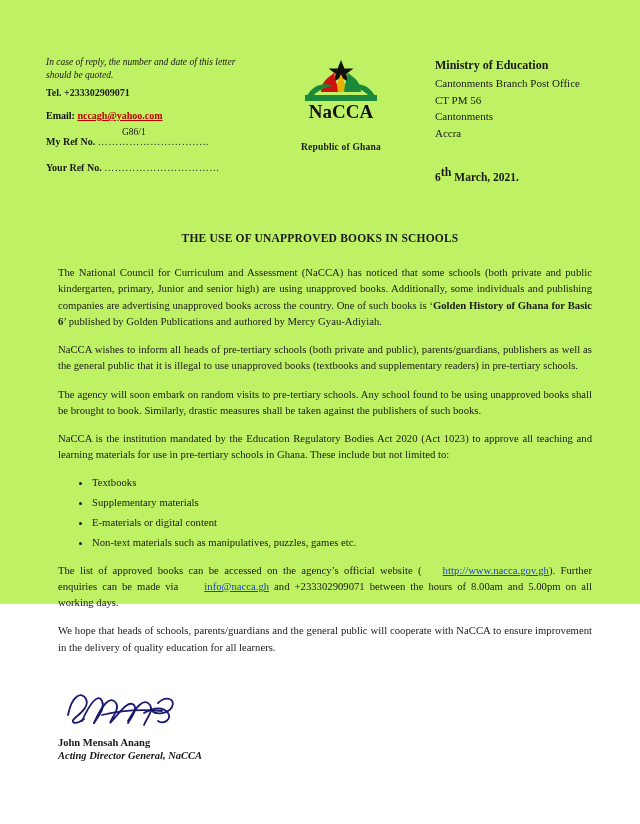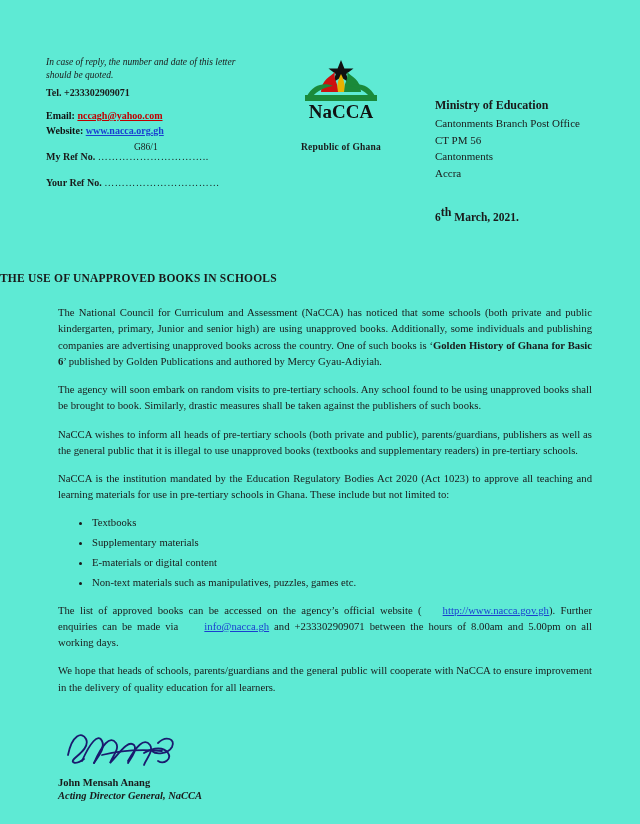--- a/index.html
+++ b/index.html
@@ -11,22 +11,22 @@
     width: 640px;
     height: 824px;
     font-family: "Liberation Serif", serif;
     color: #1a1a1a;
     position: relative;
     overflow: hidden;
   }
   .page {
     position: relative;
     width: 640px;
-    height: 824px;
-    background: #5eead4;
+    height: 604px;
+    background: #bef264;
     padding: 0;
     box-sizing: border-box;
   }
 
   
   .letterhead {
     display: flex;
     flex-direction: row;
     align-items: flex-start;
     padding: 56px 46px 0 46px;
@@ -66,21 +66,21 @@
     margin-top: 12px;
     white-space: nowrap;
     position: relative;
   }
   .refline .dots {
     font-weight: normal;
     letter-spacing: 0.5px;
   }
   .refno-val {
     position: absolute;
-    left: 88px;
+    left: 76px;
     top: -9px;
     font-size: 9.5px;
     font-weight: normal;
   }
 
   .lh-center {
     width: 160px;
     text-align: center;
     padding-top: 2px;
   }
@@ -93,36 +93,36 @@
     font-size: 9.5px;
     margin-top: 14px;
     letter-spacing: 0.2px;
   }
 
   .lh-right {
     flex: 1;
     padding-left: 14px;
     font-size: 11px;
     line-height: 1.5;
-    margin-top: 40px;
   }
   .lh-right .ministry {
     font-weight: bold;
     font-size: 12px;
     margin-bottom: 1px;
   }
   .lh-date {
     font-weight: bold;
     font-size: 11.5px;
     margin-top: 22px;
   }
   .lh-date sup { font-size: 12px; }
 
   
   .doc-title {
+    text-align: center;
     font-weight: bold;
     font-size: 11.5px;
     margin: 46px 0 20px 0;
     letter-spacing: 0.2px;
   }
   .content {
     padding: 0 48px 0 58px;
     box-sizing: border-box;
     font-size: 10.7px;
     line-height: 1.52;
@@ -177,24 +177,20 @@
   <div class="letterhead">
 
     <div class="lh-left">
       <div class="lh-note">In case of reply, the number and date of this letter should be quoted.</div>
       <div class="lh-tel">Tel. +233302909071</div>
       <div class="lh-contact">
         <div>
           <span class="lbl">Email:</span>
           <a href="#">nccagh@yahoo.com</a>
         </div>
-        <div>
-          <span class="lbl">Website:</span>
-          <a href="#" class="web-link">www.nacca.org.gh</a>
-        </div>
       </div>
       <div class="refline">
         <span class="refno-val">G86/1</span>
         <span>My Ref No.</span>
         <span class="dots">…………………………..</span>
       </div>
       <div class="refline">
         <span>Your Ref No.</span>
         <span class="dots">……………………………</span>
       </div>
@@ -232,23 +228,23 @@
       </div>
     </div>
   </div>
 
   <div class="doc-title">THE USE OF UNAPPROVED BOOKS IN SCHOOLS</div>
 
   <div class="content">
 
     <p><span>The National Council for Curriculum and Assessment (NaCCA) has noticed that some schools (both private and public kindergarten, primary, Junior and senior high) are using unapproved books. Additionally, some individuals and publishing companies are advertising unapproved books across the country. One of such books is ‘</span><b>Golden History of Ghana for Basic 6</b><span>’ published by Golden Publications and authored by Mercy Gyau-Adiyiah.</span></p>
 
+    <p>NaCCA wishes to inform all heads of pre-tertiary schools (both private and public), parents/guardians, publishers as well as the general public that it is illegal to use unapproved books (textbooks and supplementary readers) in pre-tertiary schools.</p>
+
     <p>The agency will soon embark on random visits to pre-tertiary schools. Any school found to be using unapproved books shall be brought to book. Similarly, drastic measures shall be taken against the publishers of such books.</p>
-
-    <p>NaCCA wishes to inform all heads of pre-tertiary schools (both private and public), parents/guardians, publishers as well as the general public that it is illegal to use unapproved books (textbooks and supplementary readers) in pre-tertiary schools.</p>
 
     <p>NaCCA is the institution mandated by the Education Regulatory Bodies Act 2020 (Act 1023) to approve all teaching and learning materials for use in pre-tertiary schools in Ghana. These include but not limited to:</p>
 
     <ul class="bullets">
       <li>Textbooks</li>
       <li>Supplementary materials</li>
       <li>E-materials or digital content</li>
       <li>Non-text materials such as manipulatives, puzzles, games etc.</li>
     </ul>
 

